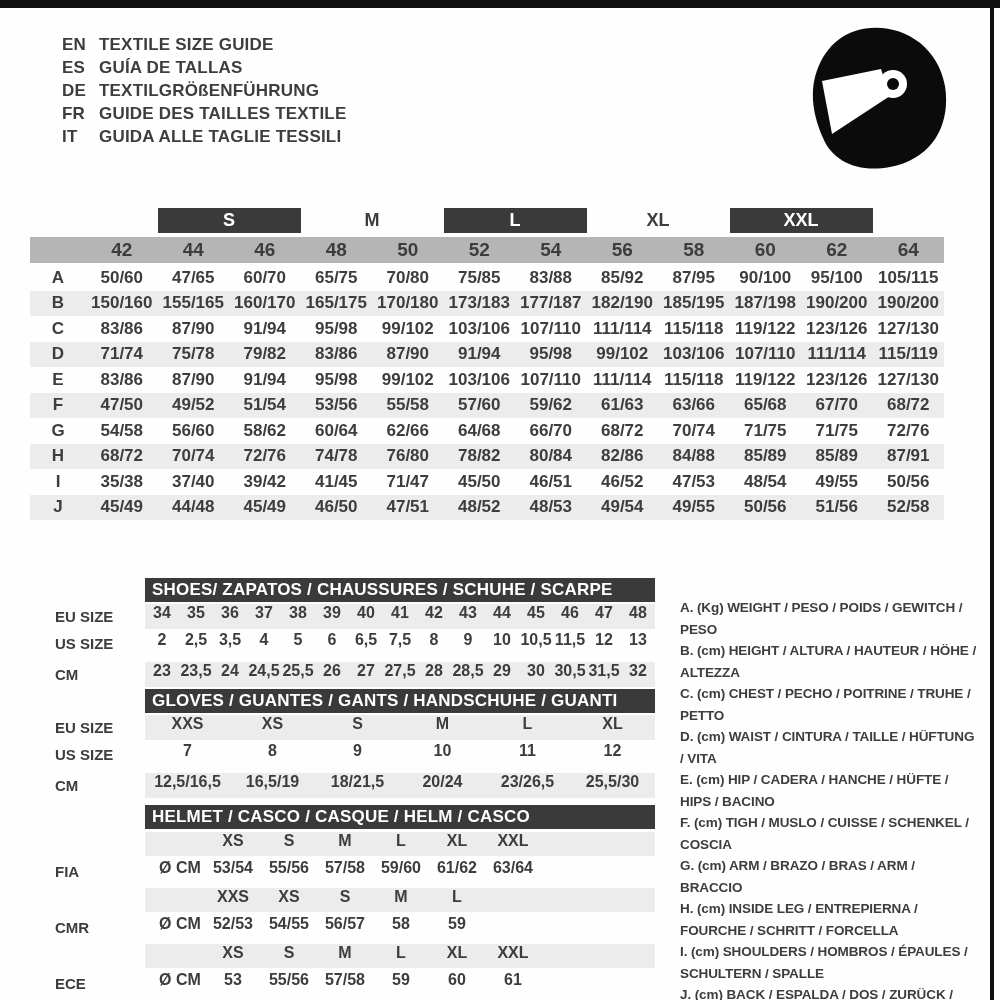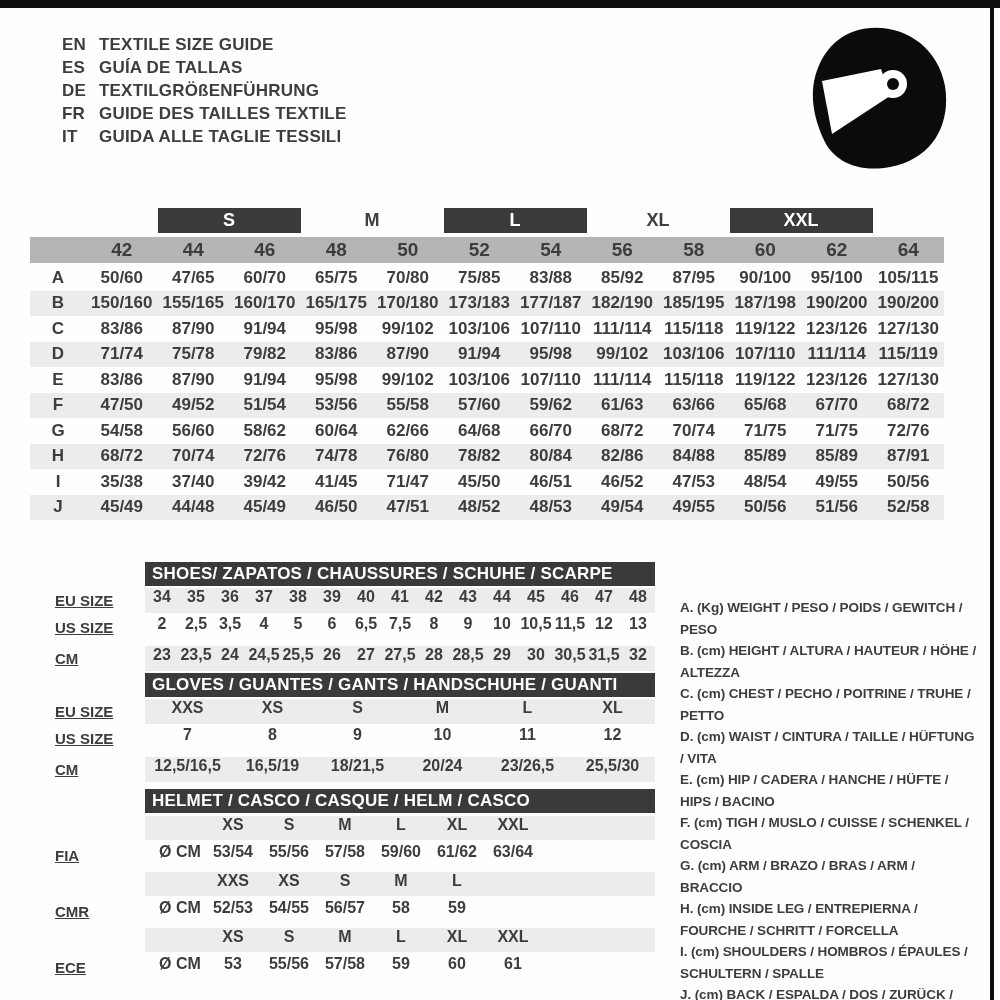--- a/index.html
+++ b/index.html
@@ -29,25 +29,25 @@
   .group-plain { font-size:18px; }
   .band { background:var(--band,#b5b5b5); height:26px; font-size:19px; margin-bottom:2px; }
   .striped { background:var(--stripe,#ececec); }
 
   
   .sub { position:absolute; left:55px; width:620px; }
   .shoes   { top:562px; }
   .gloves  { top:673px; }
   .helmet-t{ top:789px; }
   .sub-header { margin-left:90px; width:510px; height:24px; background:var(--dark,#3a3a3a); color:#fff;
-               font-size:17px; line-height:24px; padding-left:7px; letter-spacing:.2px; white-space:nowrap; }
+               font-size:17px; line-height:24px; padding-left:7px; letter-spacing:.2px; white-space:nowrap;margin-top:16px; }
   .sub-header.mb { margin-bottom:2px; }
   .srow { display:flex; align-items:center; height:25px; margin-top:2px; }
   .srow.gap { margin-top:6px; }
-  .srow-label { width:90px; font-size:15px;text-decoration:underline; }
+  .srow-label { width:90px; font-size:15px; }
   .scells { display:flex; width:510px; height:100%; align-items:flex-start; }
   .scells.striped { background:var(--stripe,#ececec); }
   .scells > span { text-align:center; white-space:nowrap; font-size:16px; }
   .shoes  .scells > span { width:34px; }
   .gloves .scells > span { width:85px; }
   .helmet-t .scells > span { width:56px; }
   .helmet-t .scells > span.first { width:60px; text-align:left; padding-left:14px; }
   .helmet-t .srow { height:24px; margin-top:3px; }
   .hgroup { margin-bottom:5px; }
 

